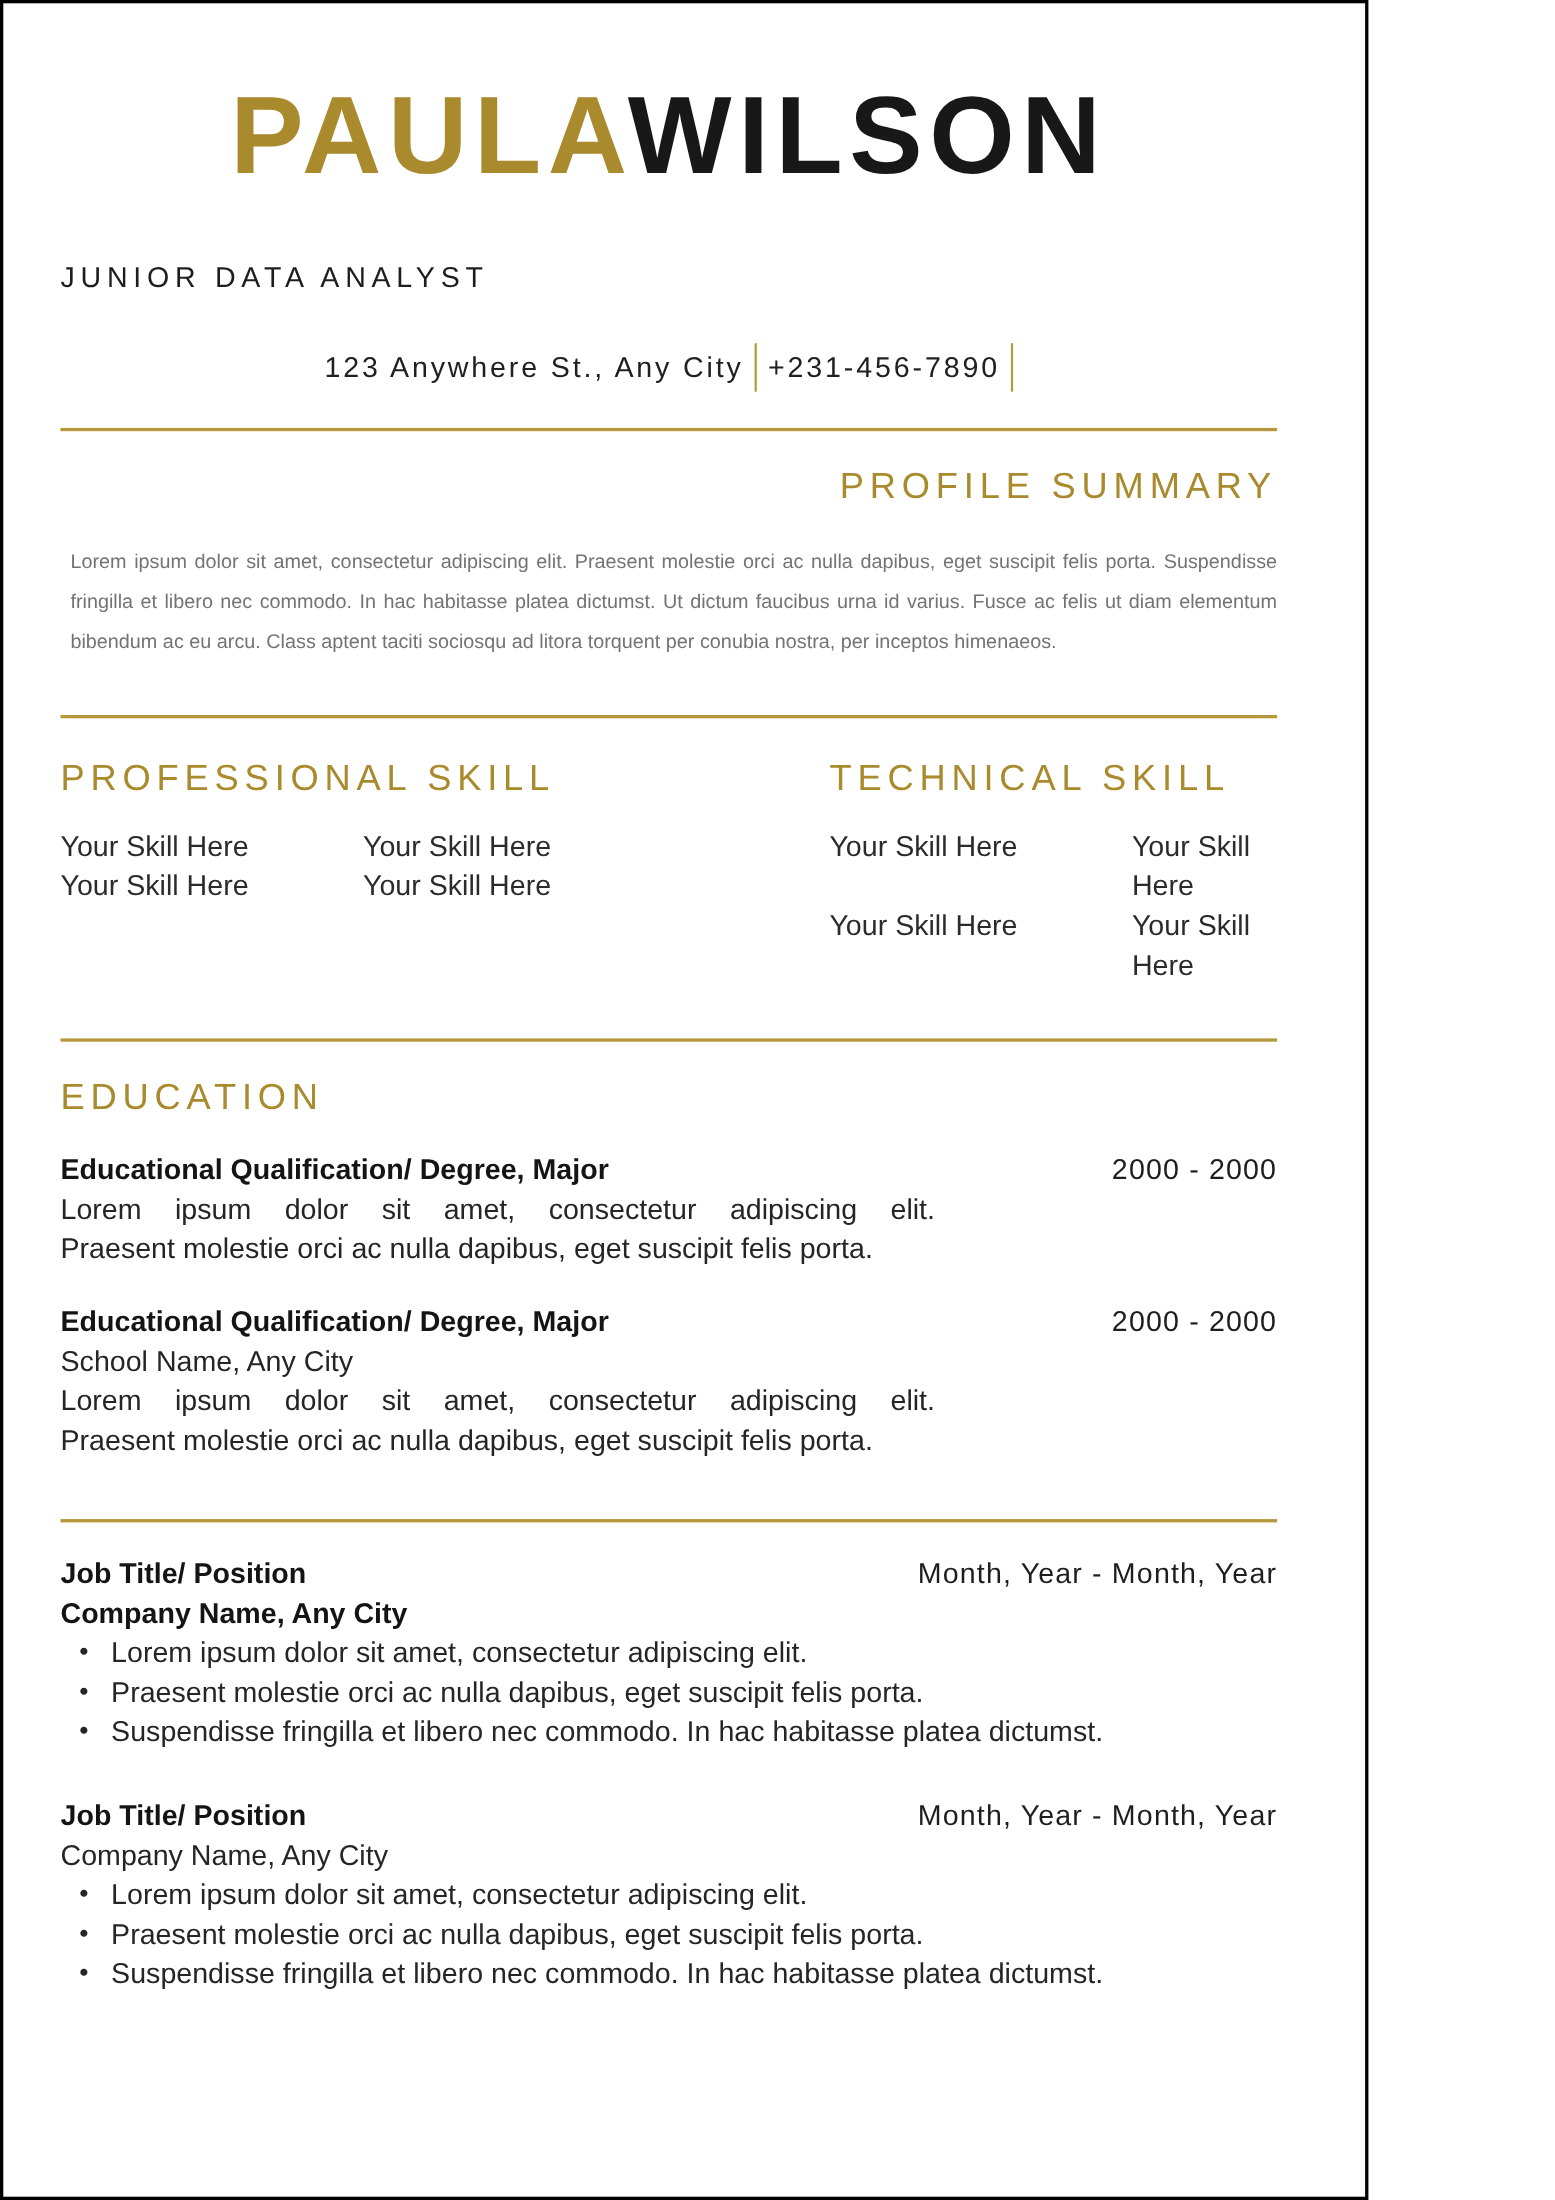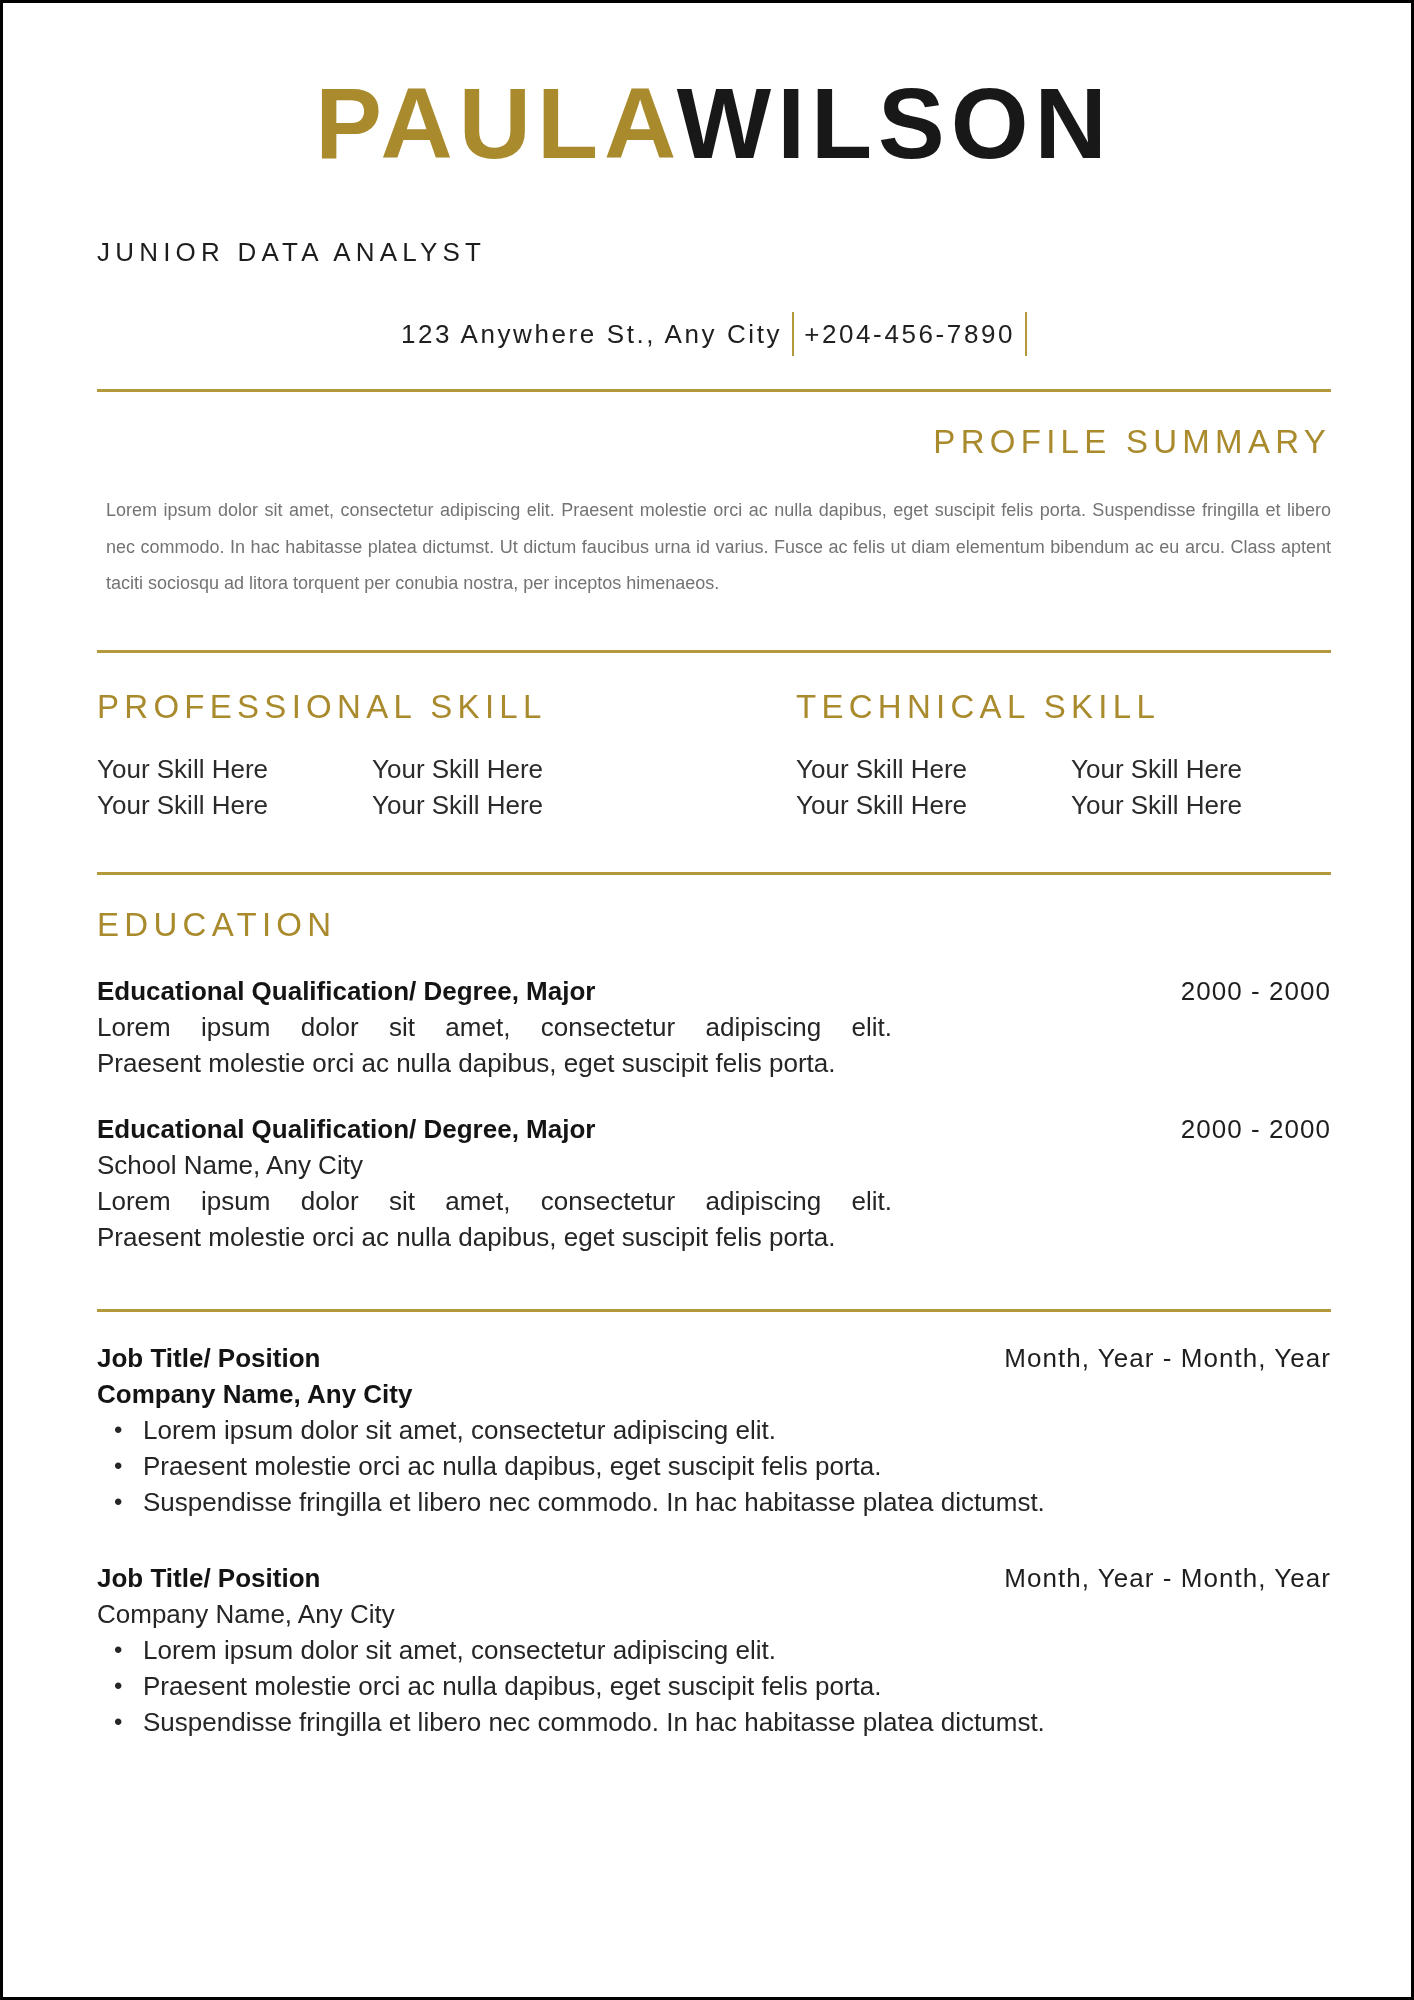--- a/index.html
+++ b/index.html
@@ -1,23 +1,23 @@
 <!DOCTYPE html>
 <html><head>
 <meta charset="utf-8">
 <style>
   * { margin:0; padding:0; box-sizing:border-box; }
   html,body { background:#ffffff; }
   body { width:1414px; font-family:"Liberation Sans", sans-serif; }
 
   .page {
-    width:1414px; height:2000px;
+    width:1244px; height:2000px;
     background:#ffffff;
     border:3px solid #000000;
-    padding:0 80px 0 94px;
+    padding:0 80px 0 52px;
     overflow:hidden;
   }
 
   
   .name {
     margin-top:68px;
     text-align:center;
     font-size:100px; font-weight:700; line-height:105px;
     letter-spacing:0.06em; color:#181818;
   }
@@ -100,21 +100,21 @@
 <div class="page">
 
   <div class="header">
     <h1 class="name"><span class="first">PAULA</span><span class="last">WILSON</span></h1>
 
     <div class="subtitle">JUNIOR DATA ANALYST</div>
 
     <div class="contact-row">
       <span>123 Anywhere St., Any City</span>
       <span class="contact-sep"></span>
-      <span>+204-456-7890</span>
+      <span>+231-456-7890</span>
       <span class="contact-sep"></span>
     </div>
   </div>
 
   <hr class="rule rule1">
 
   <div class="profile section-block">
     <h2 class="section-heading">PROFILE SUMMARY</h2>
     <p class="profile-text">Lorem ipsum dolor sit amet, consectetur adipiscing elit. Praesent molestie orci ac nulla dapibus, eget suscipit felis porta. Suspendisse fringilla et libero nec commodo. In hac habitasse platea dictumst. Ut dictum faucibus urna id varius. Fusce ac felis ut diam elementum bibendum ac eu arcu. Class aptent taciti sociosqu ad litora torquent per conubia nostra, per inceptos himenaeos.</p>
   </div>

